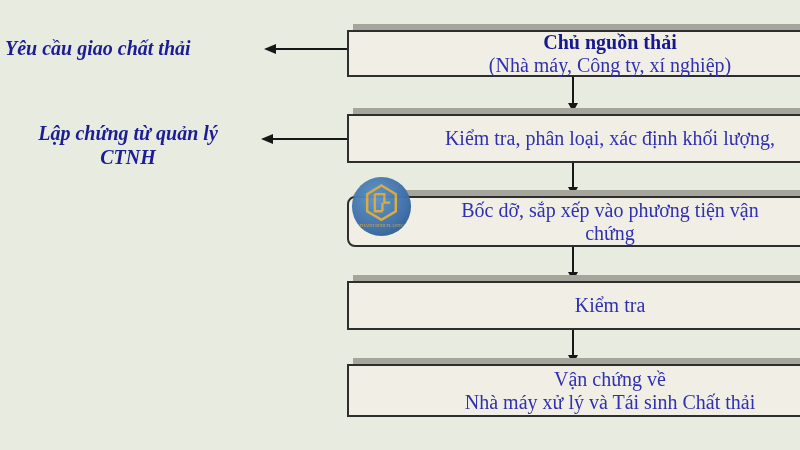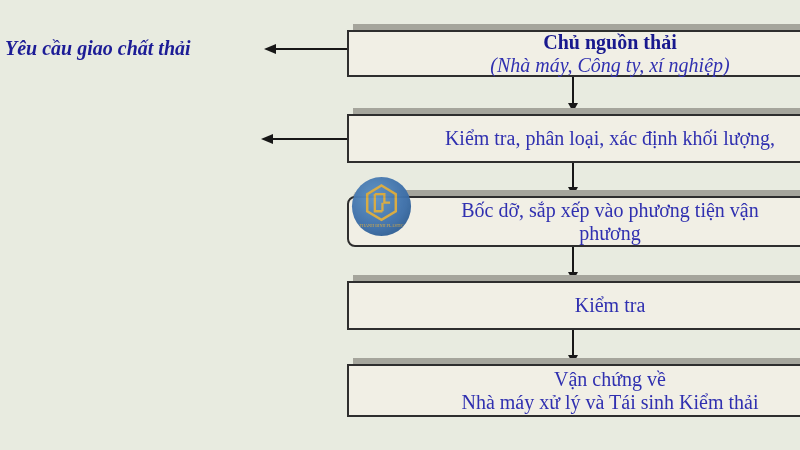--- a/index.html
+++ b/index.html
@@ -18,21 +18,21 @@
     background:#f1efe5;
     border:2px solid #2e2e2e;
     box-shadow:6px -6px 0 #a5a59c;
     display:flex;flex-direction:column;
     justify-content:center;align-items:center;
     text-align:center;
     color:#3030b0;
     font-size:20px;line-height:1.15;
   }
   .fbox .bold-line{font-weight:bold;color:#18188e;}
-  .fbox .italic-line{font-style:italic;}
+  .fbox .italic-line{}
   #box-source{top:30px;height:47px;}
   #box-check-classify{top:114px;height:49px;}
   #box-load-arrange{top:196px;height:51px;border-radius:8px;}
   #box-check{top:281px;height:49px;text-align:right;}
   #box-transport{top:364px;height:53px;}
 
   
   .varrow{
     position:absolute;left:572px;width:2px;background:#171717;
   }
@@ -75,53 +75,57 @@
   }
 </style>
 </head>
 <body>
 
 <div class="stage">
 
   <div class="side-label" id="label-request">
     <span>Yêu cầu giao chất thải</span>
   </div>
+  <div class="side-label" id="label-manifest">
+    <div>Lập chứng từ quản lý</div>
+    <div>CTNH</div>
+  </div>
 
   <div class="harrow" id="arrow-left-request"></div>
   <div class="harrow" id="arrow-left-manifest"></div>
 
   <div class="fbox" id="box-source">
     <div class="bold-line">Chủ nguồn thải</div>
     <div class="italic-line">(Nhà máy, Công ty, xí nghiệp)</div>
   </div>
 
   <div class="varrow" id="arrow-down-1"></div>
 
   <div class="fbox" id="box-check-classify">
     <div>Kiểm tra, phân loại, xác định khối lượng,</div>
   </div>
 
   <div class="varrow" id="arrow-down-2"></div>
 
   <div class="fbox" id="box-load-arrange">
     <div>Bốc dỡ, sắp xếp vào phương tiện vận</div>
-    <div>phương</div>
+    <div>chứng</div>
   </div>
 
   <div class="varrow" id="arrow-down-3"></div>
 
   <div class="fbox" id="box-check">
     <div>Kiểm tra</div>
   </div>
 
   <div class="varrow" id="arrow-down-4"></div>
 
   <div class="fbox" id="box-transport">
     <div>Vận chứng về</div>
-    <div>Nhà máy xử lý và Tái sinh Kiểm thải</div>
+    <div>Nhà máy xử lý và Tái sinh Chất thải</div>
   </div>
 
   <svg class="logo" viewBox="0 0 64 64">
     <defs>
       <radialGradient id="lg" cx="40%" cy="35%" r="75%">
         <stop offset="0%" stop-color="#5f93c4"></stop>
         <stop offset="70%" stop-color="#3c6ea8"></stop>
         <stop offset="100%" stop-color="#2c5a8e"></stop>
       </radialGradient>
     </defs>

